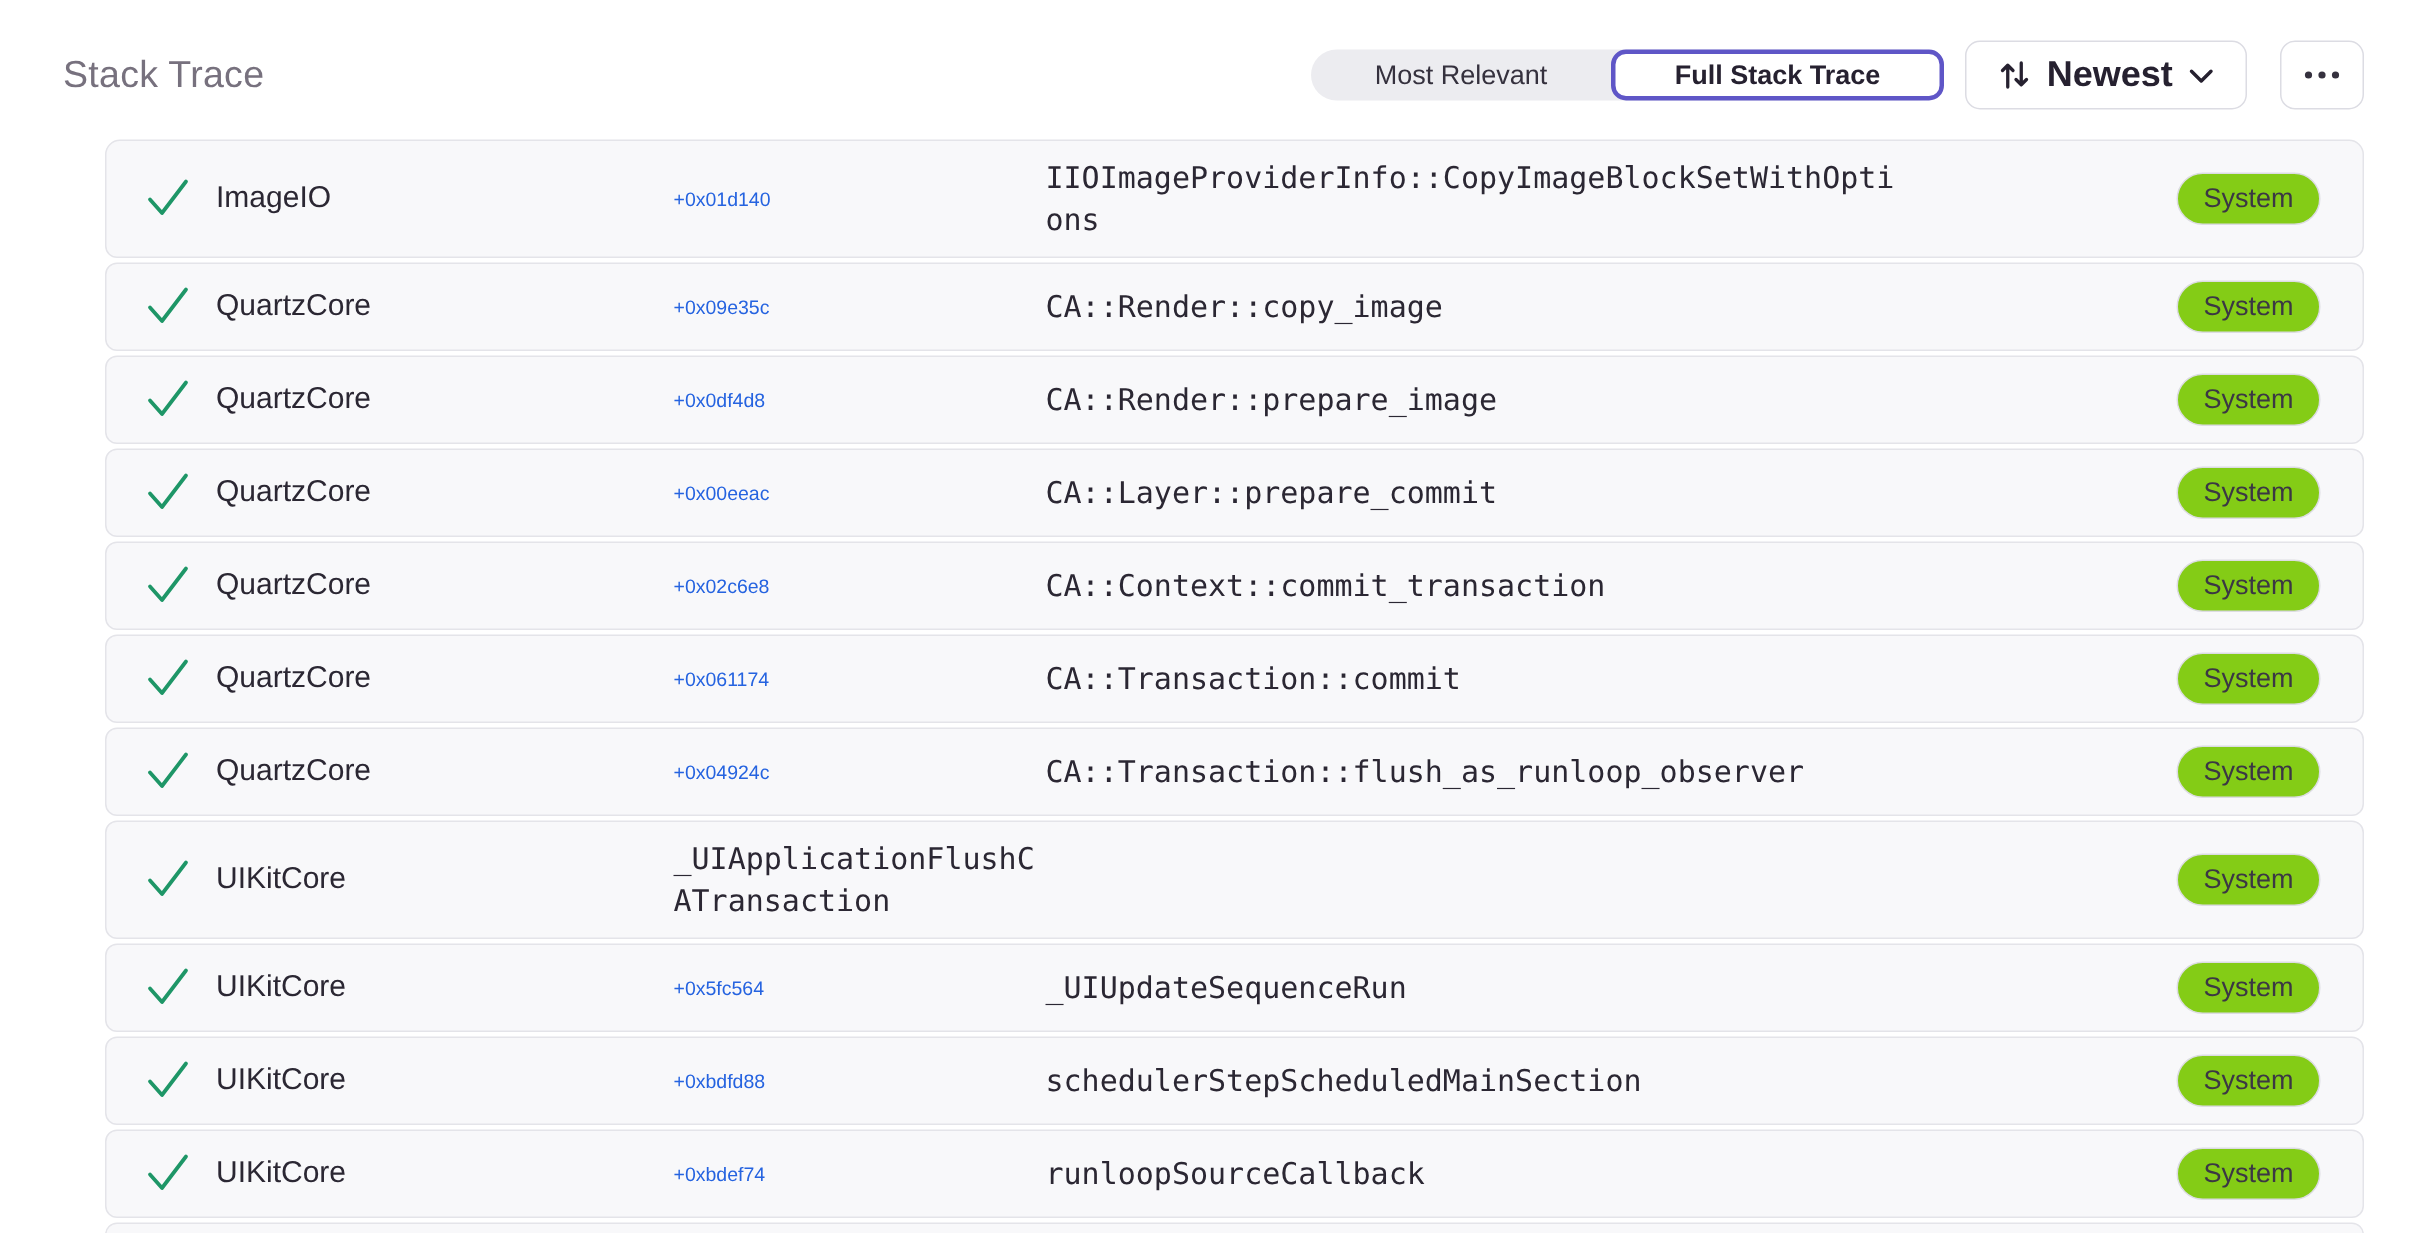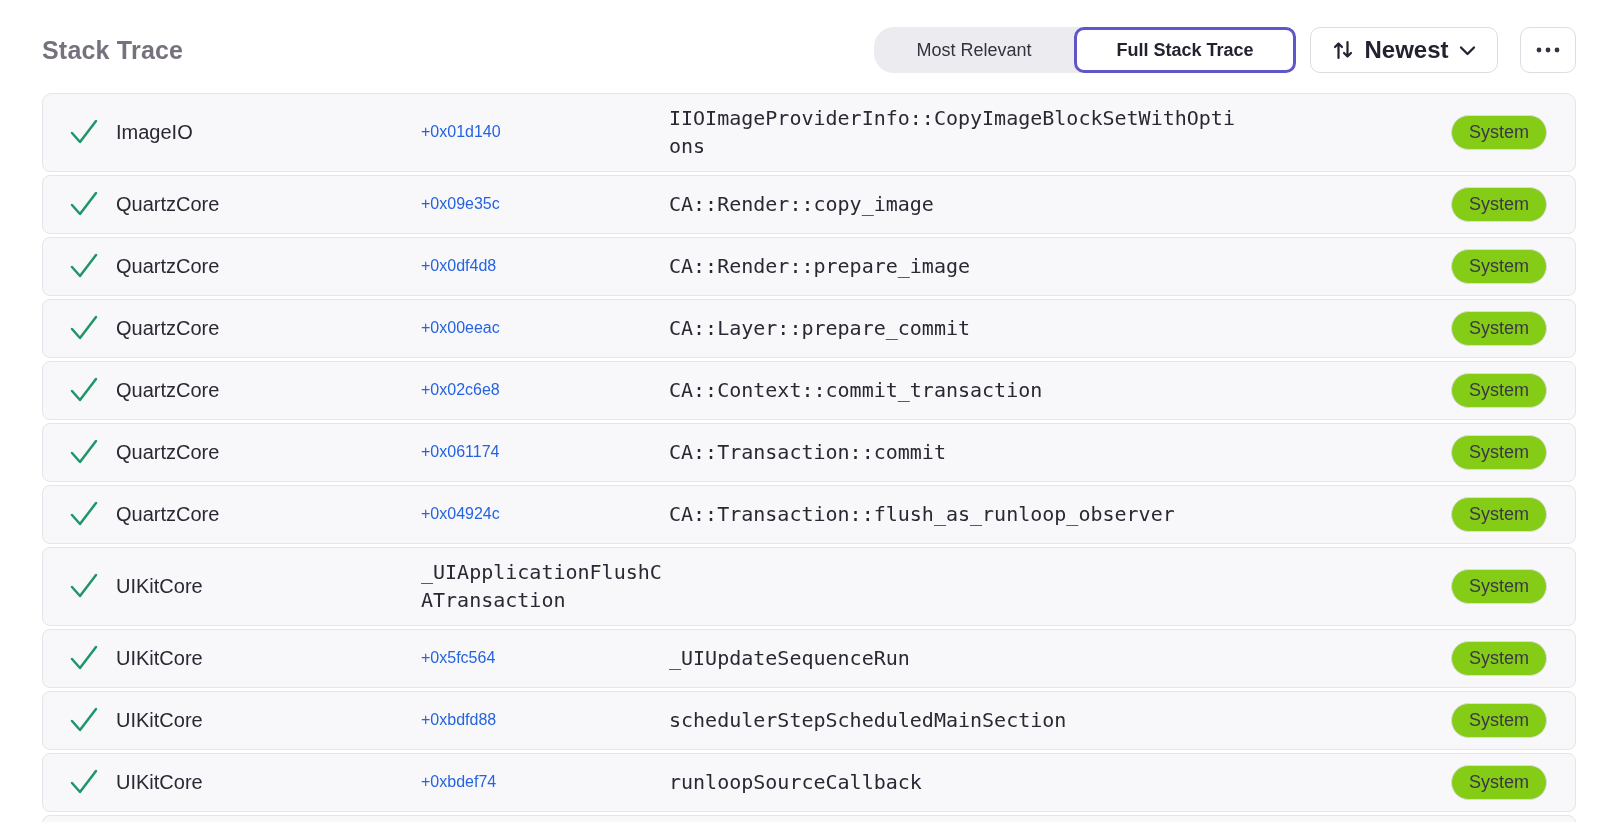--- a/index.html
+++ b/index.html
@@ -2,48 +2,48 @@
 <html style="--accent-purple: #5f56c7; --link-blue: #2563e0; --check-green: #1e9667; --title-gray: #77717e; --text-dark: #2b2733; --row-bg: #f8f8fa; --row-border: #e4e4e9; --control-border: #dcdce3; --badge-border: #dcdce2; --segment-bg: #ececf0;"><head>
 <meta charset="utf-8">
 <style>
   * { margin:0; padding:0; box-sizing:border-box; }
   html,body { width:1614px; height:822px; overflow:hidden; background:#ffffff;
               font-family:"Liberation Sans", sans-serif; }
   .wrap { padding:27px 38px 0 42px; }
 
   
   .header { display:flex; justify-content:space-between; align-items:center; height:46px; }
-  .title { font-size:25px; font-weight:700; color:var(--title-gray); letter-spacing:.2px; }
+  .title { font-size:25px; font-weight:400; color:var(--title-gray); letter-spacing:.2px; }
   .controls { display:flex; align-items:center; gap:14px; }
 
-  .segmented { display:flex; align-items:stretch; background:var(--segment-bg); border-radius:20px; height:46px; }
+  .segmented { display:flex; align-items:stretch; background:var(--segment-bg); border-radius:20px; height:34px; }
   .seg { appearance:none; border:none; background:transparent; cursor:pointer;
          font-family:inherit; font-size:18px; color:#35313e; border-radius:10px;
          min-width:200px; padding:0 24px; }
   .seg.selected { background:#ffffff; border:3px solid var(--accent-purple);
                   font-weight:700; color:#262130; min-width:222px;text-align:center; }
 
   .sort-btn { display:flex; align-items:center; justify-content:center; gap:10px;
               height:46px; min-width:188px; padding:0 18px; background:#fff; cursor:pointer;
               border:1px solid var(--control-border); border-radius:10px;
               font-family:inherit; font-size:24px; font-weight:700; color:#262130; }
   .more-btn { display:flex; align-items:center; justify-content:center; margin-left:8px;
               width:56px; height:46px; background:#fff; cursor:pointer;
               border:1px solid var(--control-border); border-radius:10px; }
   .icon { display:inline-flex; align-items:center; }
 
   
   .table { margin-top:20px; display:flex; flex-direction:column; gap:3px; }
   .row { display:grid; grid-template-columns:47px 305px 248px 1fr auto; align-items:center;
          background:var(--row-bg); border:1px solid var(--row-border); border-radius:8px;
-         min-height:59px; padding:10px 28px 10px 26px; }
+         min-height:59px; padding:10px 28px 10px 26px;margin-left:28px; }
   .row:first-child { border-top-left-radius:10px; border-top-right-radius:10px; }
   .check { color:var(--check-green); display:inline-flex; }
   .module { font-size:20px; color:var(--text-dark); }
-  .offset { font-size:16px; color:var(--link-blue); text-decoration:none; cursor:pointer; }
+  .offset { font-size:13px; color:var(--link-blue); text-decoration:none; cursor:pointer; }
   .func { font-family:"DejaVu Sans Mono", monospace; font-size:20px; line-height:1.42;
           color:var(--text-dark); max-width:576px; word-break:break-all; }
   .badge { justify-self:end; font-size:18px; color:#3b3744; background:#84cc16;
            border:1px solid var(--badge-border); border-radius:20px; padding:6px 17px;
            white-space:nowrap; }
   .row.partial { height:60px; }
 </style>
 </head>
 <body>
 

